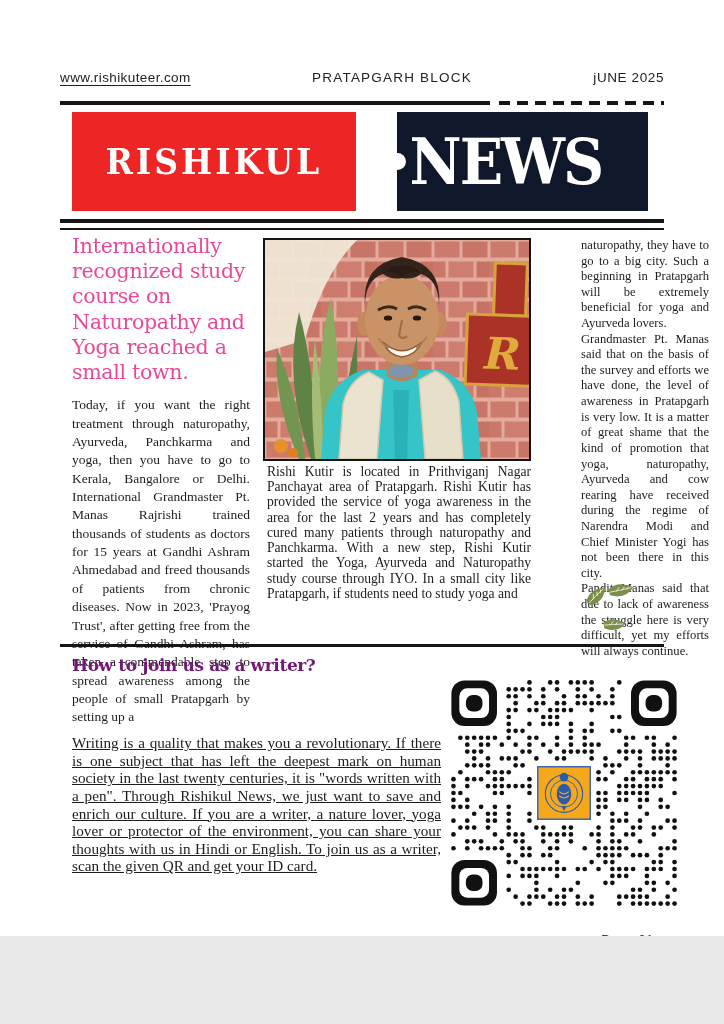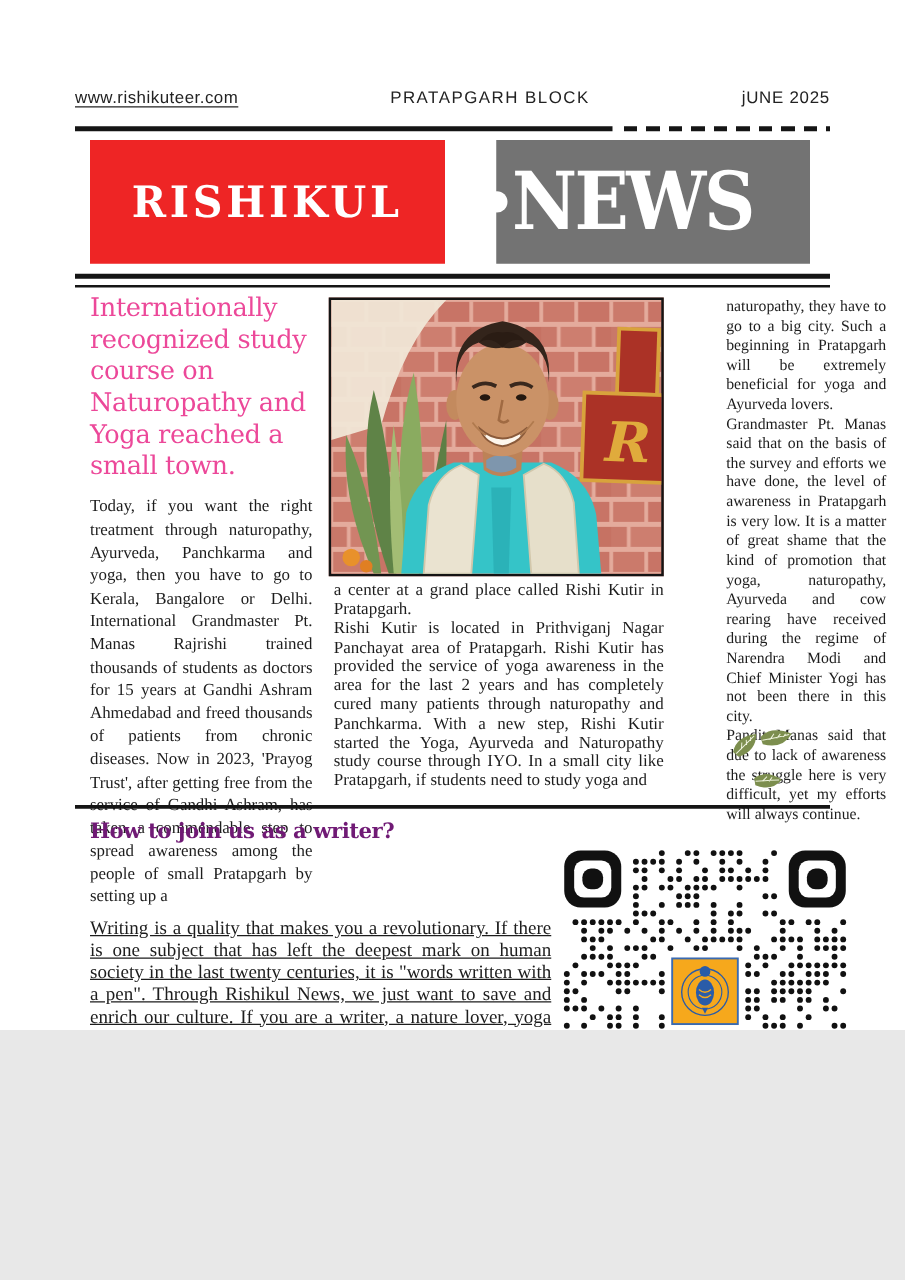--- a/index.html
+++ b/index.html
@@ -1,36 +1,36 @@
 <!DOCTYPE html>
 <html><head>
 <meta charset="utf-8">
 <style>
   html,body{margin:0;padding:0;background:#e8e8e8;}
-  .page{position:relative;width:724px;height:824px;background:#ffffff;margin:0 auto;
+  .page{position:relative;width:724px;height:936px;background:#ffffff;margin:0 auto;
         font-family:"Liberation Sans",sans-serif;color:#1c1c1c;overflow:hidden;}
 
   
   .topbar{position:absolute;left:60px;right:60px;top:70px;display:flex;justify-content:space-between;
           align-items:baseline;font-size:13.5px;color:#222;}
   .topbar .site{text-decoration:underline;text-underline-offset:3px;letter-spacing:.4px;color:#222;cursor:pointer;}
   .topbar .center{letter-spacing:1.2px;}
   .topbar .date{letter-spacing:.6px;}
 
   
   .rule-solid{position:absolute;left:60px;top:101px;width:430px;height:3.5px;background:#151515;}
   .rule-dash{position:absolute;left:499px;right:60px;top:101px;height:3.5px;
              background:repeating-linear-gradient(90deg,#151515 0 11px,transparent 11px 18px);}
 
   
   .masthead{position:absolute;left:72px;top:112px;width:576px;height:99px;display:flex;gap:41px;}
   .m-red{width:53%;background:#ee2525;display:flex;align-items:center;justify-content:center;}
   .m-red .word{font-family:"DejaVu Serif",serif;font-weight:900;font-size:33px;color:#fff;letter-spacing:3px;
                transform:scaleY(1.05);}
-  .m-gray{width:47%;background:#737373;display:flex;align-items:center;}
+  .m-gray{width:47%;background:#0f172a;display:flex;align-items:center;}
   .m-gray .dot{width:17px;height:17px;border-radius:50%;background:#fff;margin-left:-8px;margin-right:4px;flex:none;}
   .m-gray .word{font-family:"DejaVu Serif",serif;font-weight:900;font-size:57px;color:#fff;letter-spacing:-2px;
                 transform:scaleY(1.12);line-height:1;}
 
   .dbl-a{position:absolute;left:60px;right:60px;top:219px;height:4px;background:#151515;}
   .dbl-b{position:absolute;left:60px;right:60px;top:228px;height:2px;background:#151515;}
 
   
   .col-left{position:absolute;left:72px;top:234px;width:178px;}
   .headline{font-family:"DejaVu Serif",serif;font-size:20.5px;line-height:1.23;color:#ec4899;
@@ -150,21 +150,20 @@
         <path d="M137,80 L134,96 Q138,100 142,96" stroke="#a06a42" stroke-width="2" fill="none"></path>
 
         <path d="M119,103 Q137,119 157,102 Q151,115 137,117 Q123,115 119,103 Z" fill="#fdf6ec" stroke="#8a5a3a" stroke-width="1.5"></path>
         <path d="M113,98 Q118,105 124,108" stroke="#b07a4e" stroke-width="1.4" fill="none"></path>
         <path d="M162,97 Q157,104 151,108" stroke="#b07a4e" stroke-width="1.4" fill="none"></path>
       </g>
     </svg>
   </div>
 
   <div class="col-mid body-serif">
-    <p>a center at a grand place called Rishi Kutir in Pratapgarh.</p>
     <p>Rishi Kutir is located in Prithviganj Nagar Panchayat area of Pratapgarh. Rishi Kutir has provided the service of yoga awareness in the area for the last 2 years and has completely cured many patients through naturopathy and Panchkarma. With a new step, Rishi Kutir started the Yoga, Ayurveda and Naturopathy study course through IYO. In a small city like Pratapgarh, if students need to study yoga and</p>
   </div>
 
   <div class="col-right body-serif">
     <p>naturopathy, they have to go to a big city. Such a beginning in Pratapgarh will be extremely beneficial for yoga and Ayurveda lovers.</p>
     <p>Grandmaster Pt. Manas said that on the basis of the survey and efforts we have done, the level of awareness in Pratapgarh is very low. It is a matter of great shame that the kind of promotion that yoga, naturopathy, Ayurveda and cow rearing have received during the regime of Narendra Modi and Chief Minister Yogi has not been there in this city.</p>
     <p>Pandit Manas said that due to lack of awareness the struggle here is very difficult, yet my efforts will always continue.</p>
   </div>
 
   <svg class="leaves" viewBox="0 0 64 60">

